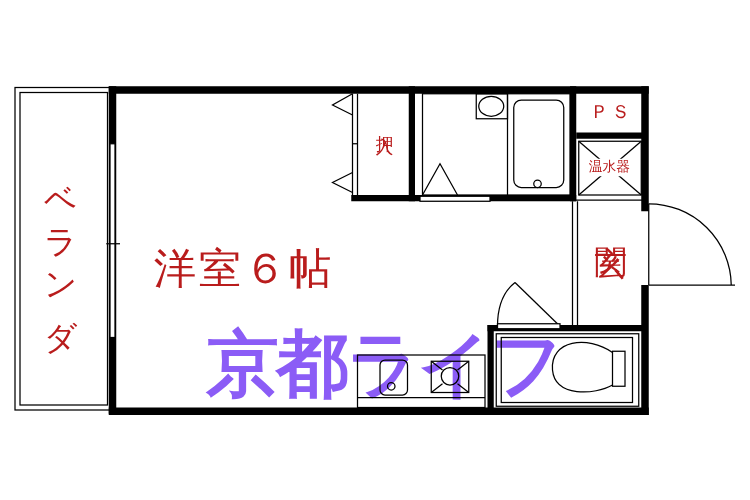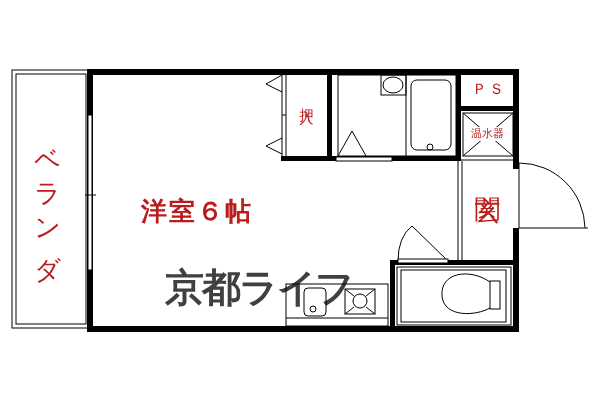--- a/index.html
+++ b/index.html
@@ -1,20 +1,20 @@
 <!DOCTYPE html>
 <html><head>
 <meta charset="utf-8">
 <style>
   html,body{margin:0;padding:0;background:#fff;}
   body{width:600px;height:400px;overflow:hidden;position:relative;font-family:"DejaVu Sans",sans-serif;}
   svg{position:absolute;left:0;top:0;}
   .lbl{position:absolute;color:#b91c1c;font-family:"DejaVu Sans",sans-serif;line-height:1;}
   .vert{writing-mode:vertical-rl;letter-spacing:6px;}
-  .wm{position:absolute;color:#404040;font-family:Liberation Serif, serif;font-weight:bold;font-size:39px;letter-spacing:-2px;line-height:1;}
+  .wm{position:absolute;color:#8b5cf6;font-family:Liberation Mono, monospace;font-weight:bold;font-size:58px;letter-spacing:-2px;line-height:1;}
 </style>
 </head>
 <body>
 
 <div class="wm" style="left:165px;top:268px;">京都ライフ</div>
 
 <svg width="600" height="400" viewBox="0 0 600 400">
   <g fill="none" stroke="#000" stroke-width="1">
 
     <rect x="12" y="70" width="78" height="258"></rect>
@@ -96,17 +96,17 @@
     <rect x="345" y="289" width="30" height="25"></rect>
     <circle cx="360" cy="301" r="7"></circle>
     <line x1="345" y1="289" x2="354" y2="296"></line>
     <line x1="375" y1="289" x2="366" y2="296"></line>
     <line x1="345" y1="314" x2="354" y2="307"></line>
     <line x1="375" y1="314" x2="366" y2="307"></line>
   </g>
 </svg>
 
 <div class="lbl vert" style="left:35px;top:130px;font-size:26px;">ベランダ</div>
-<div class="lbl" style="left:141px;top:198px;font-size:26px;letter-spacing:2px;font-weight:bold;">洋室６帖</div>
+<div class="lbl" style="left:123px;top:198px;font-size:34px;letter-spacing:2px;">洋室６帖</div>
 <div class="lbl vert" style="left:300px;top:97px;font-size:14px;letter-spacing:2px;">押入</div>
 <div class="lbl" style="left:472px;top:82px;font-size:15px;letter-spacing:2px;">ＰＳ</div>
 <div class="lbl" style="left:471px;top:128px;font-size:11px;">温水器</div>
 <div class="lbl vert" style="left:475px;top:175px;font-size:26px;letter-spacing:2px;">玄関</div>
 
 </body></html>

